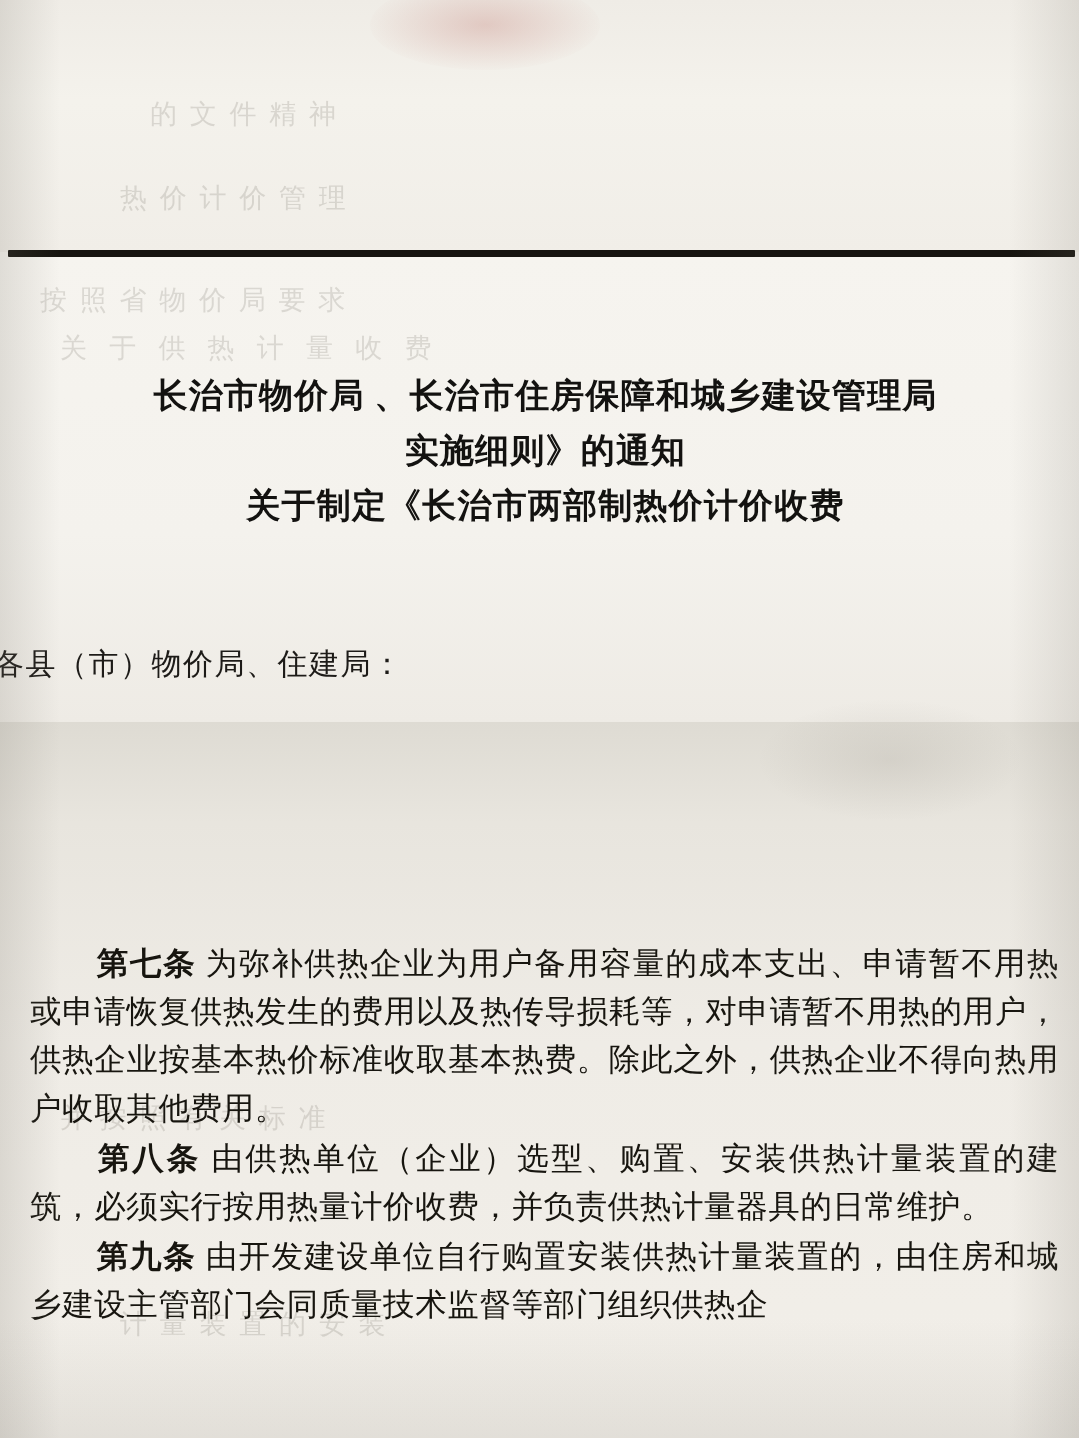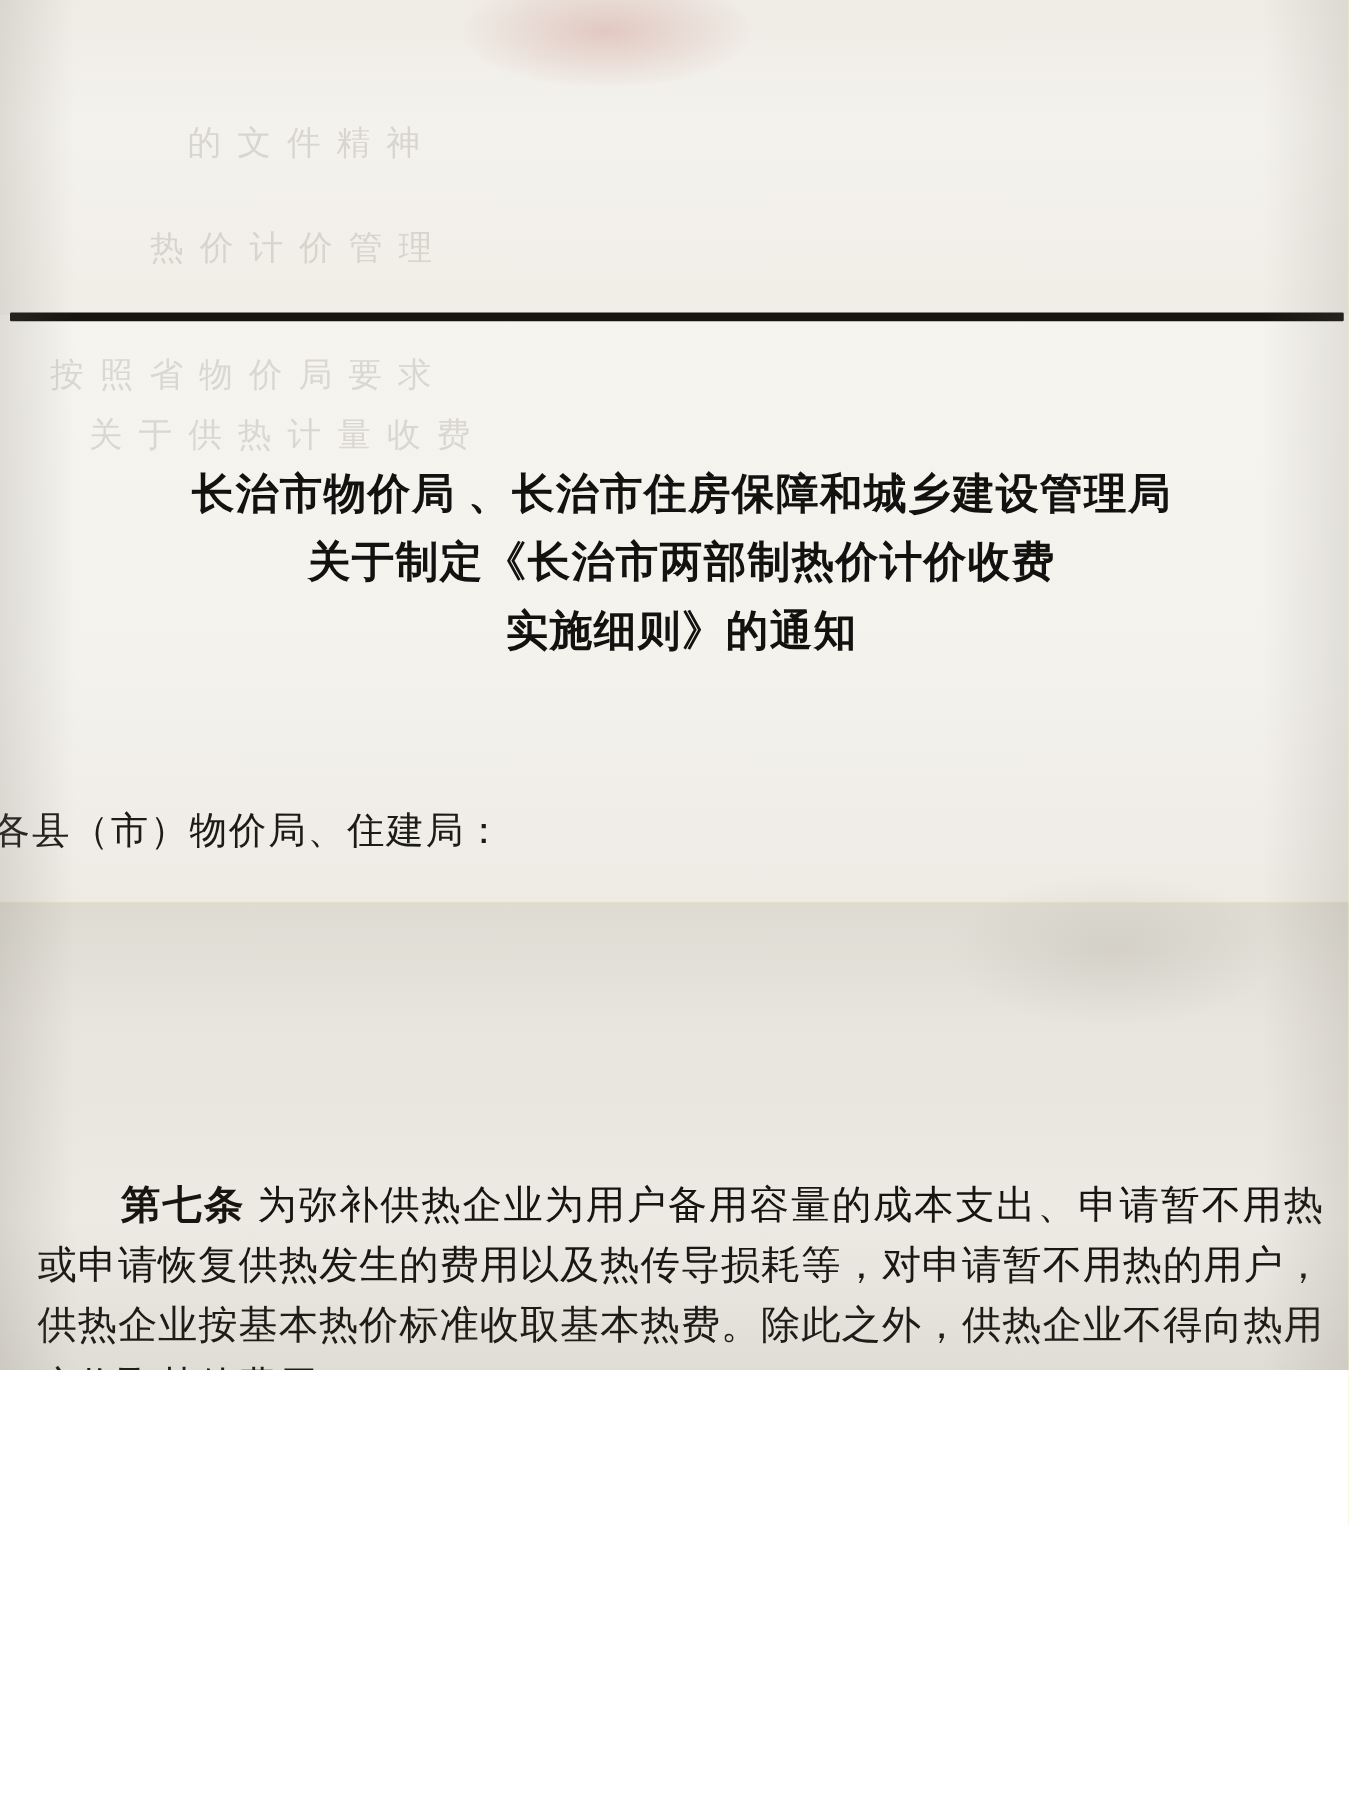--- a/index.html
+++ b/index.html
@@ -6,23 +6,23 @@
     margin: 0;
     padding: 0;
     background: #ffffff;
   }
   body {
     font-family: "Liberation Serif", "DejaVu Serif", serif;
   }
   .page {
     position: relative;
     width: 1079px;
-    height: 1096px;
+    height: 1438px;
     overflow: hidden;
-    background: #fde047;
+    background: #7dd3fc;
     color: #1c1a18;
   }
   
   .band-top {
     position: absolute;
     left: 0; top: 0; width: 100%; height: 252px;
     background: linear-gradient(180deg, #efece6 0%, #f4f2ec 40%, #f1eee8 100%);
   }
   .band-mid {
     position: absolute;
@@ -56,21 +56,21 @@
     font-size: 27px;
     letter-spacing: 3px;
     white-space: nowrap;
     font-family: "Liberation Serif", "DejaVu Serif", serif;
     pointer-events: none;
     user-select: none;
   }
   .ghost.g1 { left: 150px; top: 96px; }
   .ghost.g2 { left: 120px; top: 180px; text-align: center; }
   .ghost.g3 { left: 40px;  top: 282px; }
-  .ghost.g4 { left: 71px;  top: 330px; }
+  .ghost.g4 { left: 60px;  top: 330px; font-family: Liberation Mono, monospace; }
   .ghost.g5 { left: 500px; top: 700px; }
   .ghost.g6 { left: 60px;  top: 1100px; }
   .ghost.g7 { left: 120px; top: 1285px; margin-top: 21px; }
   .smudge {
     position: absolute;
     border-radius: 50%;
     pointer-events: none;
   }
   .smudge-red {
     left: 370px; top: -20px; width: 230px; height: 90px;
@@ -152,22 +152,22 @@
   <div class="ghost g3">按 照 省 物 价 局 要 求</div>
   <div class="ghost g4">关 于 供 热 计 量 收 费</div>
   <div class="ghost g6">并 按 照 有 关 标 准</div>
   <div class="ghost g7">计 量 装 置 的 安 装</div>
 
 
   <div class="rule"></div>
 
   <div class="title">
     <span class="line">长治市物价局 、长治市住房保障和城乡建设管理局</span>
+    <span class="line">实施细则》的通知</span>
     <span class="line">关于制定《长治市两部制热价计价收费</span>
-    <span class="line">实施细则》的通知</span>
   </div>
 
   <div class="salutation">各县（市）物价局、住建局：</div>
 
   <div class="body-text">
     <p class="para">
       <span class="indent"></span><span class="art">第七条</span>&nbsp;<span>为弥补供热企业为用户备用容量的成本支出、申请暂不用热或申请恢复供热发生的费用以及热传导损耗等，对申请暂不用热的用户，供热企业按基本热价标准收取基本热费。除此之外，供热企业不得向热用户收取其他费用。</span>
     </p>
     <p class="para">
       <span class="indent"></span><span class="art">第八条</span>&nbsp;<span>由供热单位（企业）选型、购置、安装供热计量装置的建筑，必须实行按用热量计价收费，并负责供热计量器具的日常维护。</span>

